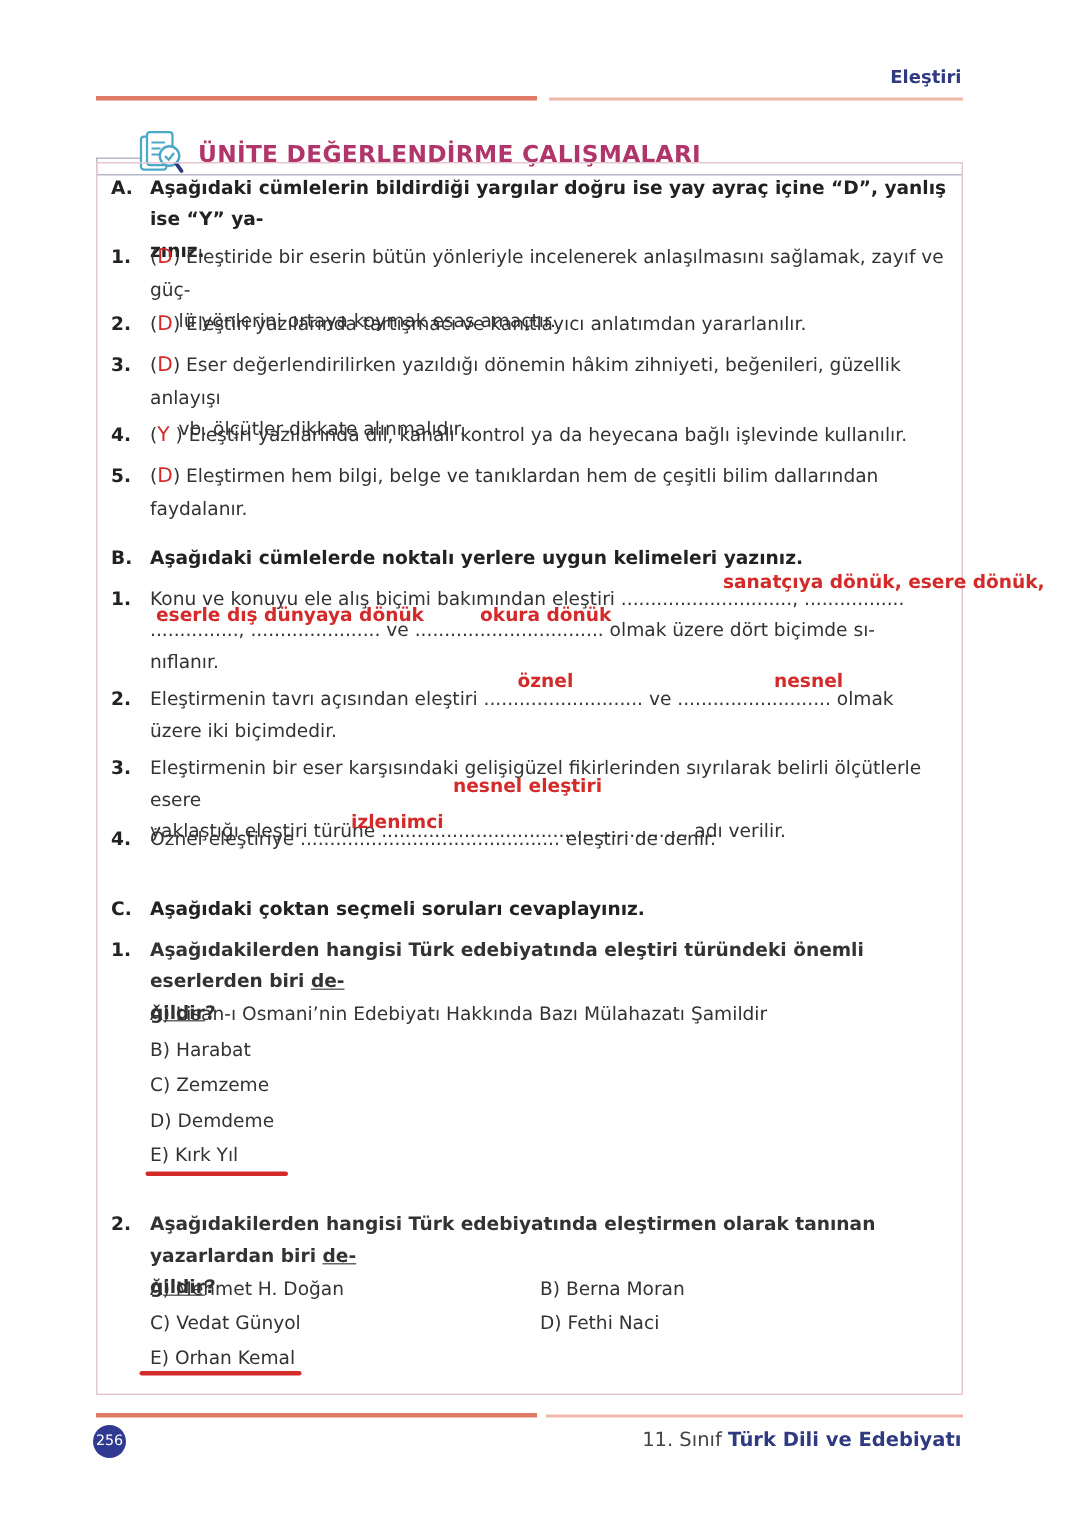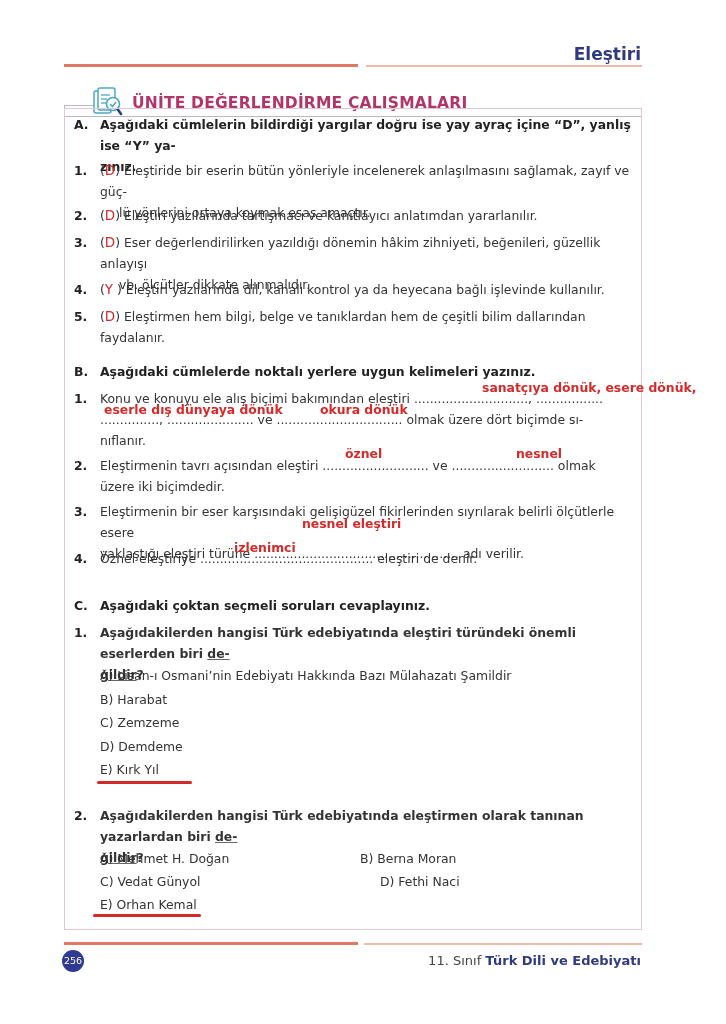--- a/index.html
+++ b/index.html
@@ -1,19 +1,19 @@
 <!DOCTYPE html>
 <html><head>
   <meta charset="utf-8">
   <style>
     * { box-sizing: border-box; margin: 0; padding: 0; }
     html, body { width: 726px; height: 1024px; background: #ffffff; }
     body { position: relative; font-family: "DejaVu Sans", sans-serif; color: #333; font-size: 12.4px; overflow: hidden; }
 
-    .hdr-title { position: absolute; right: 85px; top: 44px; font-size: 17px; font-weight: bold; color: #2f3a80; }
+    .hdr-title { position: absolute; right: 85px; top: 44px; font-size: 12px; font-weight: bold; color: #2f3a80; }
     .rule { position: absolute; height: 3px; }
     .rule.thick { background: #e07a66; }
     .rule.thin { background: #f0b8a8; height: 2px; }
 
     .unit-head { position: absolute; left: 64px; top: 75px; width: 578px; height: 30px; margin-top: 12px; }
     .unit-head .line-left { position: absolute; left: 0; top: 18px; width: 44px; height: 12px; border-top: 1px solid #b8b8c8; border-left: 1px solid #b8b8c8; }
     .unit-head .icon { position: absolute; left: 26px; top: 0; width: 36px; height: 32px; }
     .unit-head .title { position: absolute; left: 68px; top: 7px; font-size: 15.5px; font-weight: bold; color: #b0356a; letter-spacing: 0.2px; }
     .unit-head .line-under { position: absolute; left: 0; top: 29px; width: 578px; height: 1px; background: #b8b8c8; }
 
@@ -162,20 +162,20 @@
 <div class="item" style="top:805px;">
   <span class="num">2.</span>
   <div class="body q-text">
     <div><span>Aşağıdakilerden hangisi Türk edebiyatında eleştirmen olarak tanınan yazarlardan biri </span><span class="und">de-</span></div>
     <div><span class="und">ğildir</span><span>?</span></div>
   </div>
 </div>
 <div class="opt" style="top:851px;">A) Mehmet H. Doğan</div>
 <div class="opt" style="top:851px; left:360px;">B) Berna Moran</div>
 <div class="opt" style="top:874px;">C) Vedat Günyol</div>
-<div class="opt" style="top:874px; left:380px;">D) Fethi Naci</div>
+<div class="opt" style="top:874px; left:360px;">D) Fethi Naci</div>
 <div class="opt" style="top:897px;">E) Orhan Kemal</div>
 <div class="redline" style="left:93px; top:914px; width:108px;"></div>
 
 <div class="rule thick" style="left:64px; top:942px; width:294px;"></div>
 <div class="rule thin" style="left:364px; top:943px; width:278px;"></div>
 <div class="foot-badge">256</div>
 <div class="foot-text"><span>11. Sınıf </span><span class="strong">Türk Dili ve Edebiyatı</span></div>
 
 </body></html>

